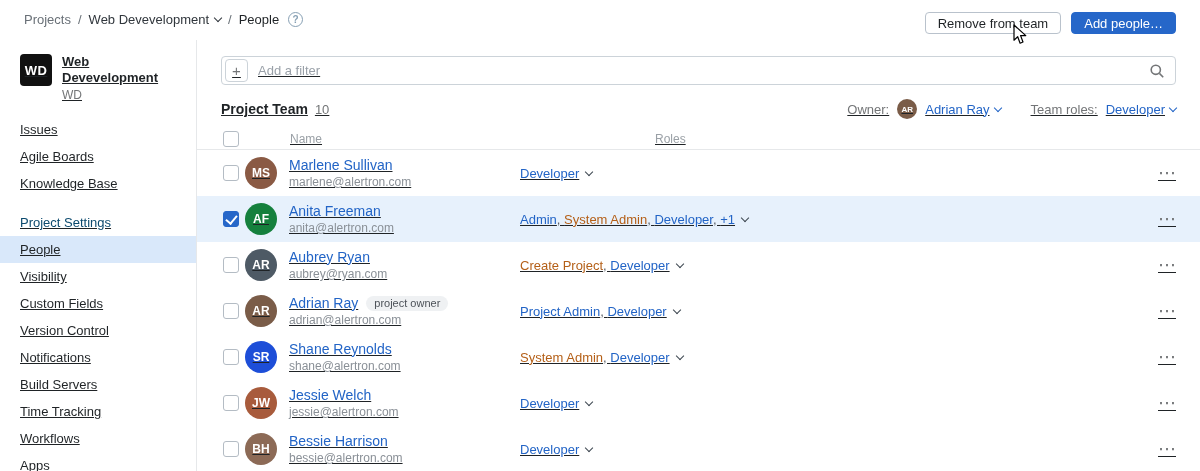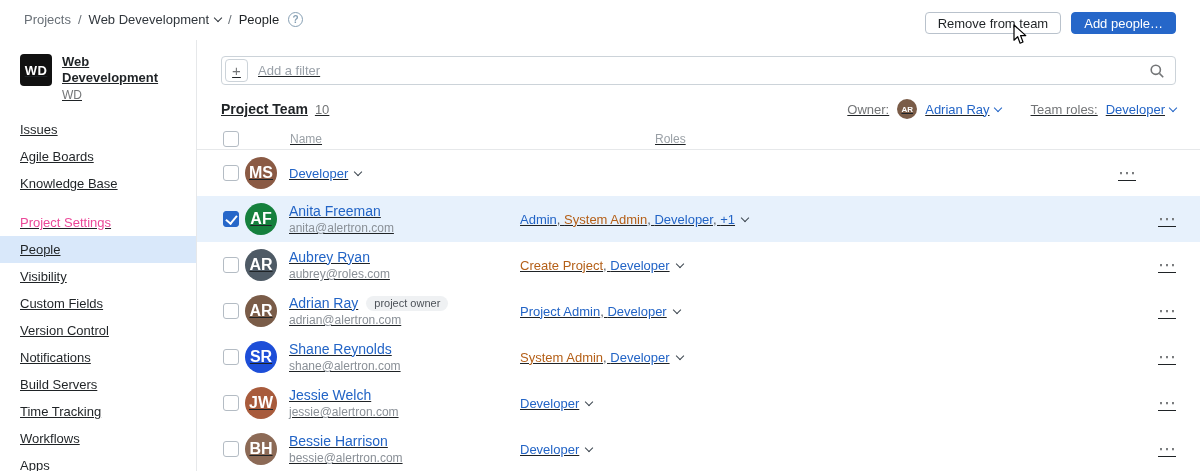--- a/index.html
+++ b/index.html
@@ -25,21 +25,21 @@
 
   
   .layout { display: flex; height: 431px; text-decoration: underline; }
   .sidebar { width: 197px; flex: 0 0 197px; border-right: 1px solid #e6e8ea; padding-top: 14px; }
   .project-card { display: flex; gap: 10px; padding: 0 14px 14px 20px; align-items: flex-start; cursor: pointer; }
   .project-avatar { width: 32px; height: 32px; border-radius: 4px; background: #111; color: #fff; font-weight: bold; font-size: 13px; display: flex; align-items: center; justify-content: center; flex: 0 0 32px; letter-spacing: .5px; }
   .project-name { font-weight: bold; font-size: 13px; line-height: 16px; }
   .project-key { color: #737577; font-size: 12px; margin-top: 2px; }
   .nav-item { height: 27px; display: flex; align-items: center; padding-left: 20px; cursor: pointer; color: #1f2326; }
   .nav-item.selected { background: #d9e8fa; }
-  .section-title { height: 27px; display: flex; align-items: center; padding-left: 20px; color: #ec4899; margin-top: 12px; }
+  .section-title { height: 27px; display: flex; align-items: center; padding-left: 20px; color: #0c4a6e; margin-top: 12px; }
 
   
   .main { flex: 1; padding: 16px 24px 0; min-width: 0; }
   .filter { height: 29px; border: 1px solid #ccd3d9; border-radius: 4px; display: flex; align-items: center; padding: 0 10px 0 3px; }
   .filter-add { width: 23px; height: 23px; border: 1px solid #ccd3d9; border-radius: 4px; background: #fff; color: #737577; font-size: 15px; display: flex; align-items: center; justify-content: center; cursor: pointer; }
   .filter-input { flex: 1; border: none; outline: none; font-size: 13px; font-family: inherit; margin-left: 10px; color: #0f172a; background: transparent; }
   .filter-input::placeholder { color: #99a0a8; }
   .search-icon { color: #737577; cursor: pointer; display: flex; }
 
   .team-header { margin-top: 13px; display: flex; align-items: center; justify-content: space-between; height: 22px; }
@@ -51,21 +51,21 @@
   .mini-avatar { width: 20px; height: 20px; border-radius: 50%; color: #fff; font-size: 8px; font-weight: bold; display: inline-flex; align-items: center; justify-content: center; }
 
   
   .thead { margin: 8px -24px 0; padding: 0 24px; display: grid; grid-template-columns: 24px 44px 231px 1fr 40px; align-items: center; height: 22px; color: #9aa0a6; font-size: 12px; border-bottom: 1px solid #e6e8ea; gap: 45px; }
   .thead .col-name { grid-column: 2 / 4; }
   .row { margin: 0 -24px; padding: 0 24px; display: grid; grid-template-columns: 24px 44px 231px 1fr 40px; align-items: center; height: 46px; }
   .row.selected { background: #e7f1fc; }
   .cbx { appearance: none; -webkit-appearance: none; width: 16px; height: 16px; border: 1px solid #b4bcc4; border-radius: 3px; background: #fff; cursor: pointer; position: relative; margin: 0 0 0 2px; }
   .cbx:checked { background: #2667c9; border-color: #2667c9; }
   .cbx:checked::after { content: ""; position: absolute; left: 4px; top: 1px; width: 5px; height: 9px; border: solid #fff; border-width: 0 2px 2px 0; transform: rotate(40deg); }
-  .avatar { width: 32px; height: 32px; border-radius: 50%; color: #fff; font-size: 16px; font-weight: bold; display: flex; align-items: center; justify-content: center; }
+  .avatar { width: 32px; height: 32px; border-radius: 50%; color: #fff; font-size: 12px; font-weight: bold; display: flex; align-items: center; justify-content: center; }
   .member-name { color: #2264c6; font-size: 14px; cursor: pointer; }
   .member-email { color: #8a9097; font-size: 12px; margin-top: 2px; }
   .badge { display: inline-block; margin-left: 8px; background: #eff1f3; border-radius: 9px; padding: 1px 8px 2px; font-size: 11px; color: #4c5158; vertical-align: 1px; }
   .roles-cell { display: flex; align-items: center; font-size: 13px; color: #5a5f66; flex-wrap: nowrap; white-space: pre; }
   .role-blue { color: #2264c6; cursor: pointer; }
   .role-orange { color: #b45f17; cursor: pointer; }
   .role-sep { color: #5a5f66; }
   .roles-chev { color: #3c4650; margin-left: 7px; cursor: pointer; display: inline-flex; }
   .more-btn { justify-self: end; color: #737577; font-size: 18px; cursor: pointer; background: none; border: none; line-height: 1; font-family: inherit; }
 
@@ -186,20 +186,24 @@
         <span>Roles</span>
         <span></span>
       </div>
 
       <div id="rows">
           <div class="row">
     <input type="checkbox" class="cbx" style="">
     <div>
       <div class="avatar" style="background: rgb(138, 90, 68);">MS</div>
     </div>
+    <div>
+      <span class="member-name">Marlene Sullivan</span>
+      <div class="member-email">marlene@alertron.com</div>
+    </div>
     <div class="roles-cell">
       <span><span class="role-blue">Developer</span></span>
       <span class="roles-chev"><span class="chev"></span></span>
     </div>
     <button class="more-btn">⋯</button>
   </div>
           <div class="row selected">
     <input type="checkbox" class="cbx" checked="" style="">
     <div>
       <div class="avatar" style="background: #15803d;">AF</div>
@@ -214,21 +218,21 @@
     </div>
     <button class="more-btn">⋯</button>
   </div>
           <div class="row">
     <input type="checkbox" class="cbx" style="">
     <div>
       <div class="avatar" style="background: rgb(78, 90, 101);">AR</div>
     </div>
     <div>
       <span class="member-name">Aubrey Ryan</span>
-      <div class="member-email">aubrey@roles.com</div>
+      <div class="member-email">aubrey@ryan.com</div>
     </div>
     <div class="roles-cell">
       <span><span class="role-orange">Create Project</span><span class="role-sep">, </span><span class="role-blue">Developer</span></span>
       <span class="roles-chev"><span class="chev"></span></span>
     </div>
     <button class="more-btn">⋯</button>
   </div>
           <div class="row">
     <input type="checkbox" class="cbx" style="">
     <div>

